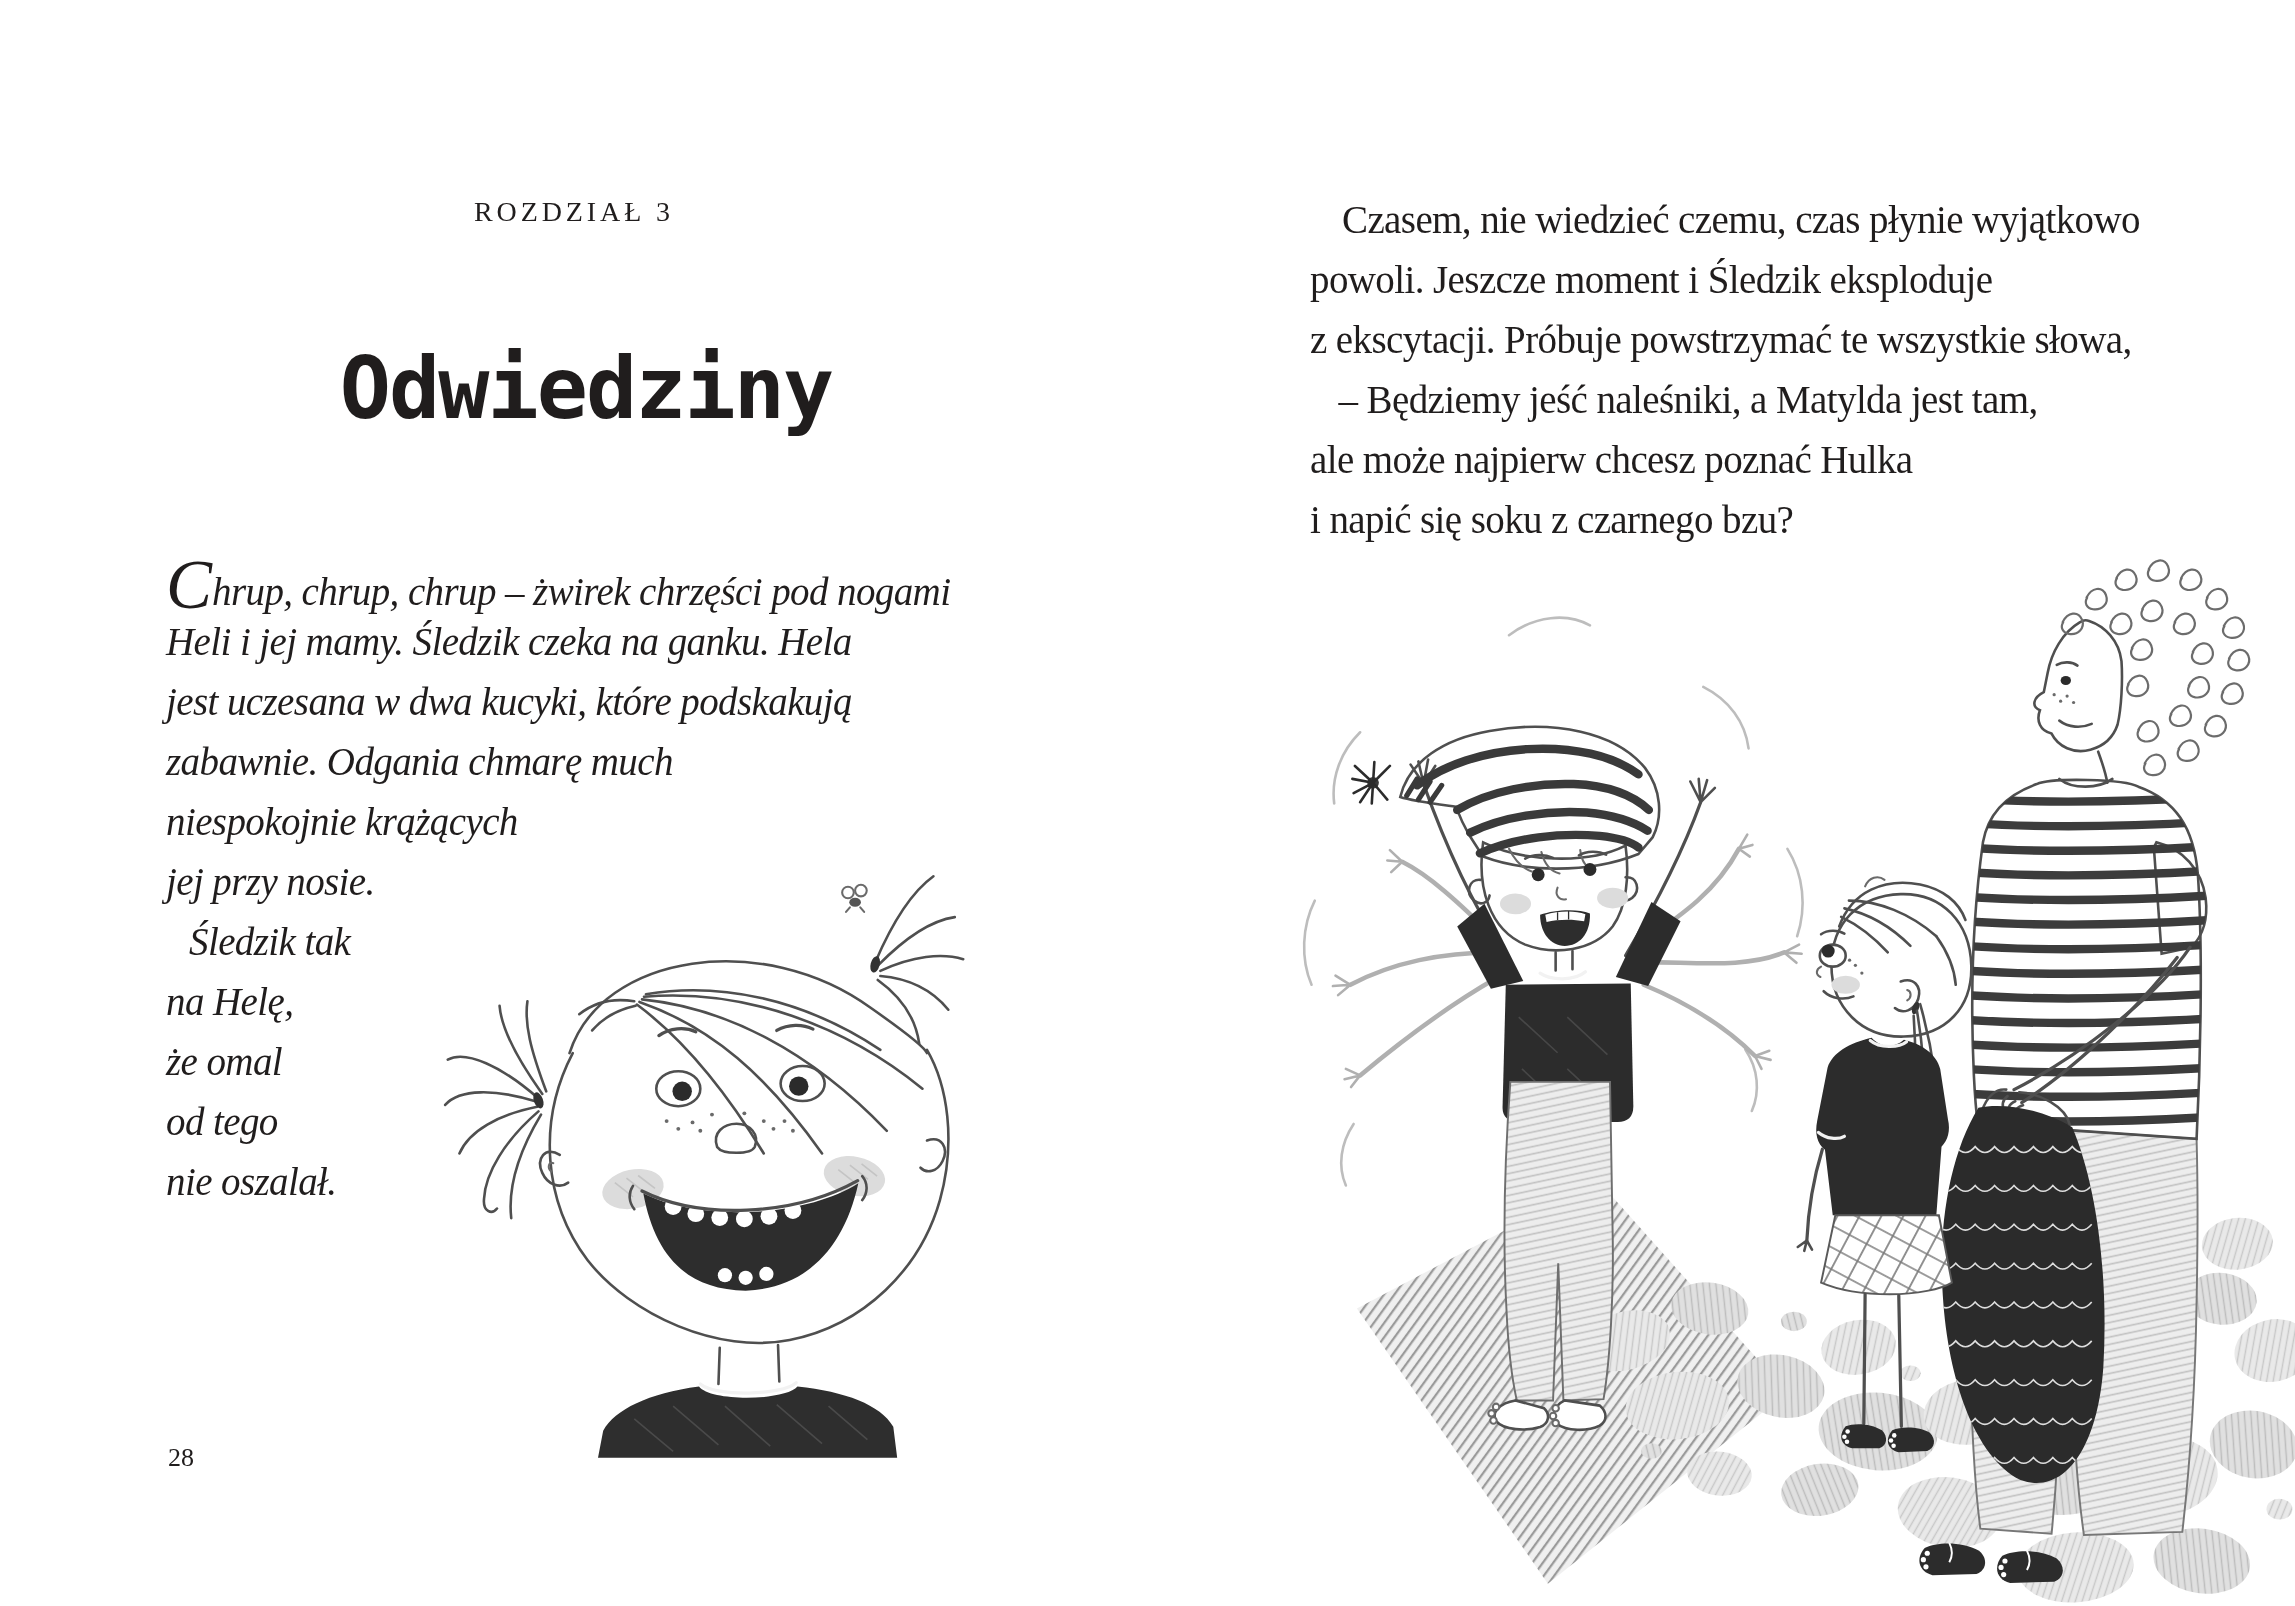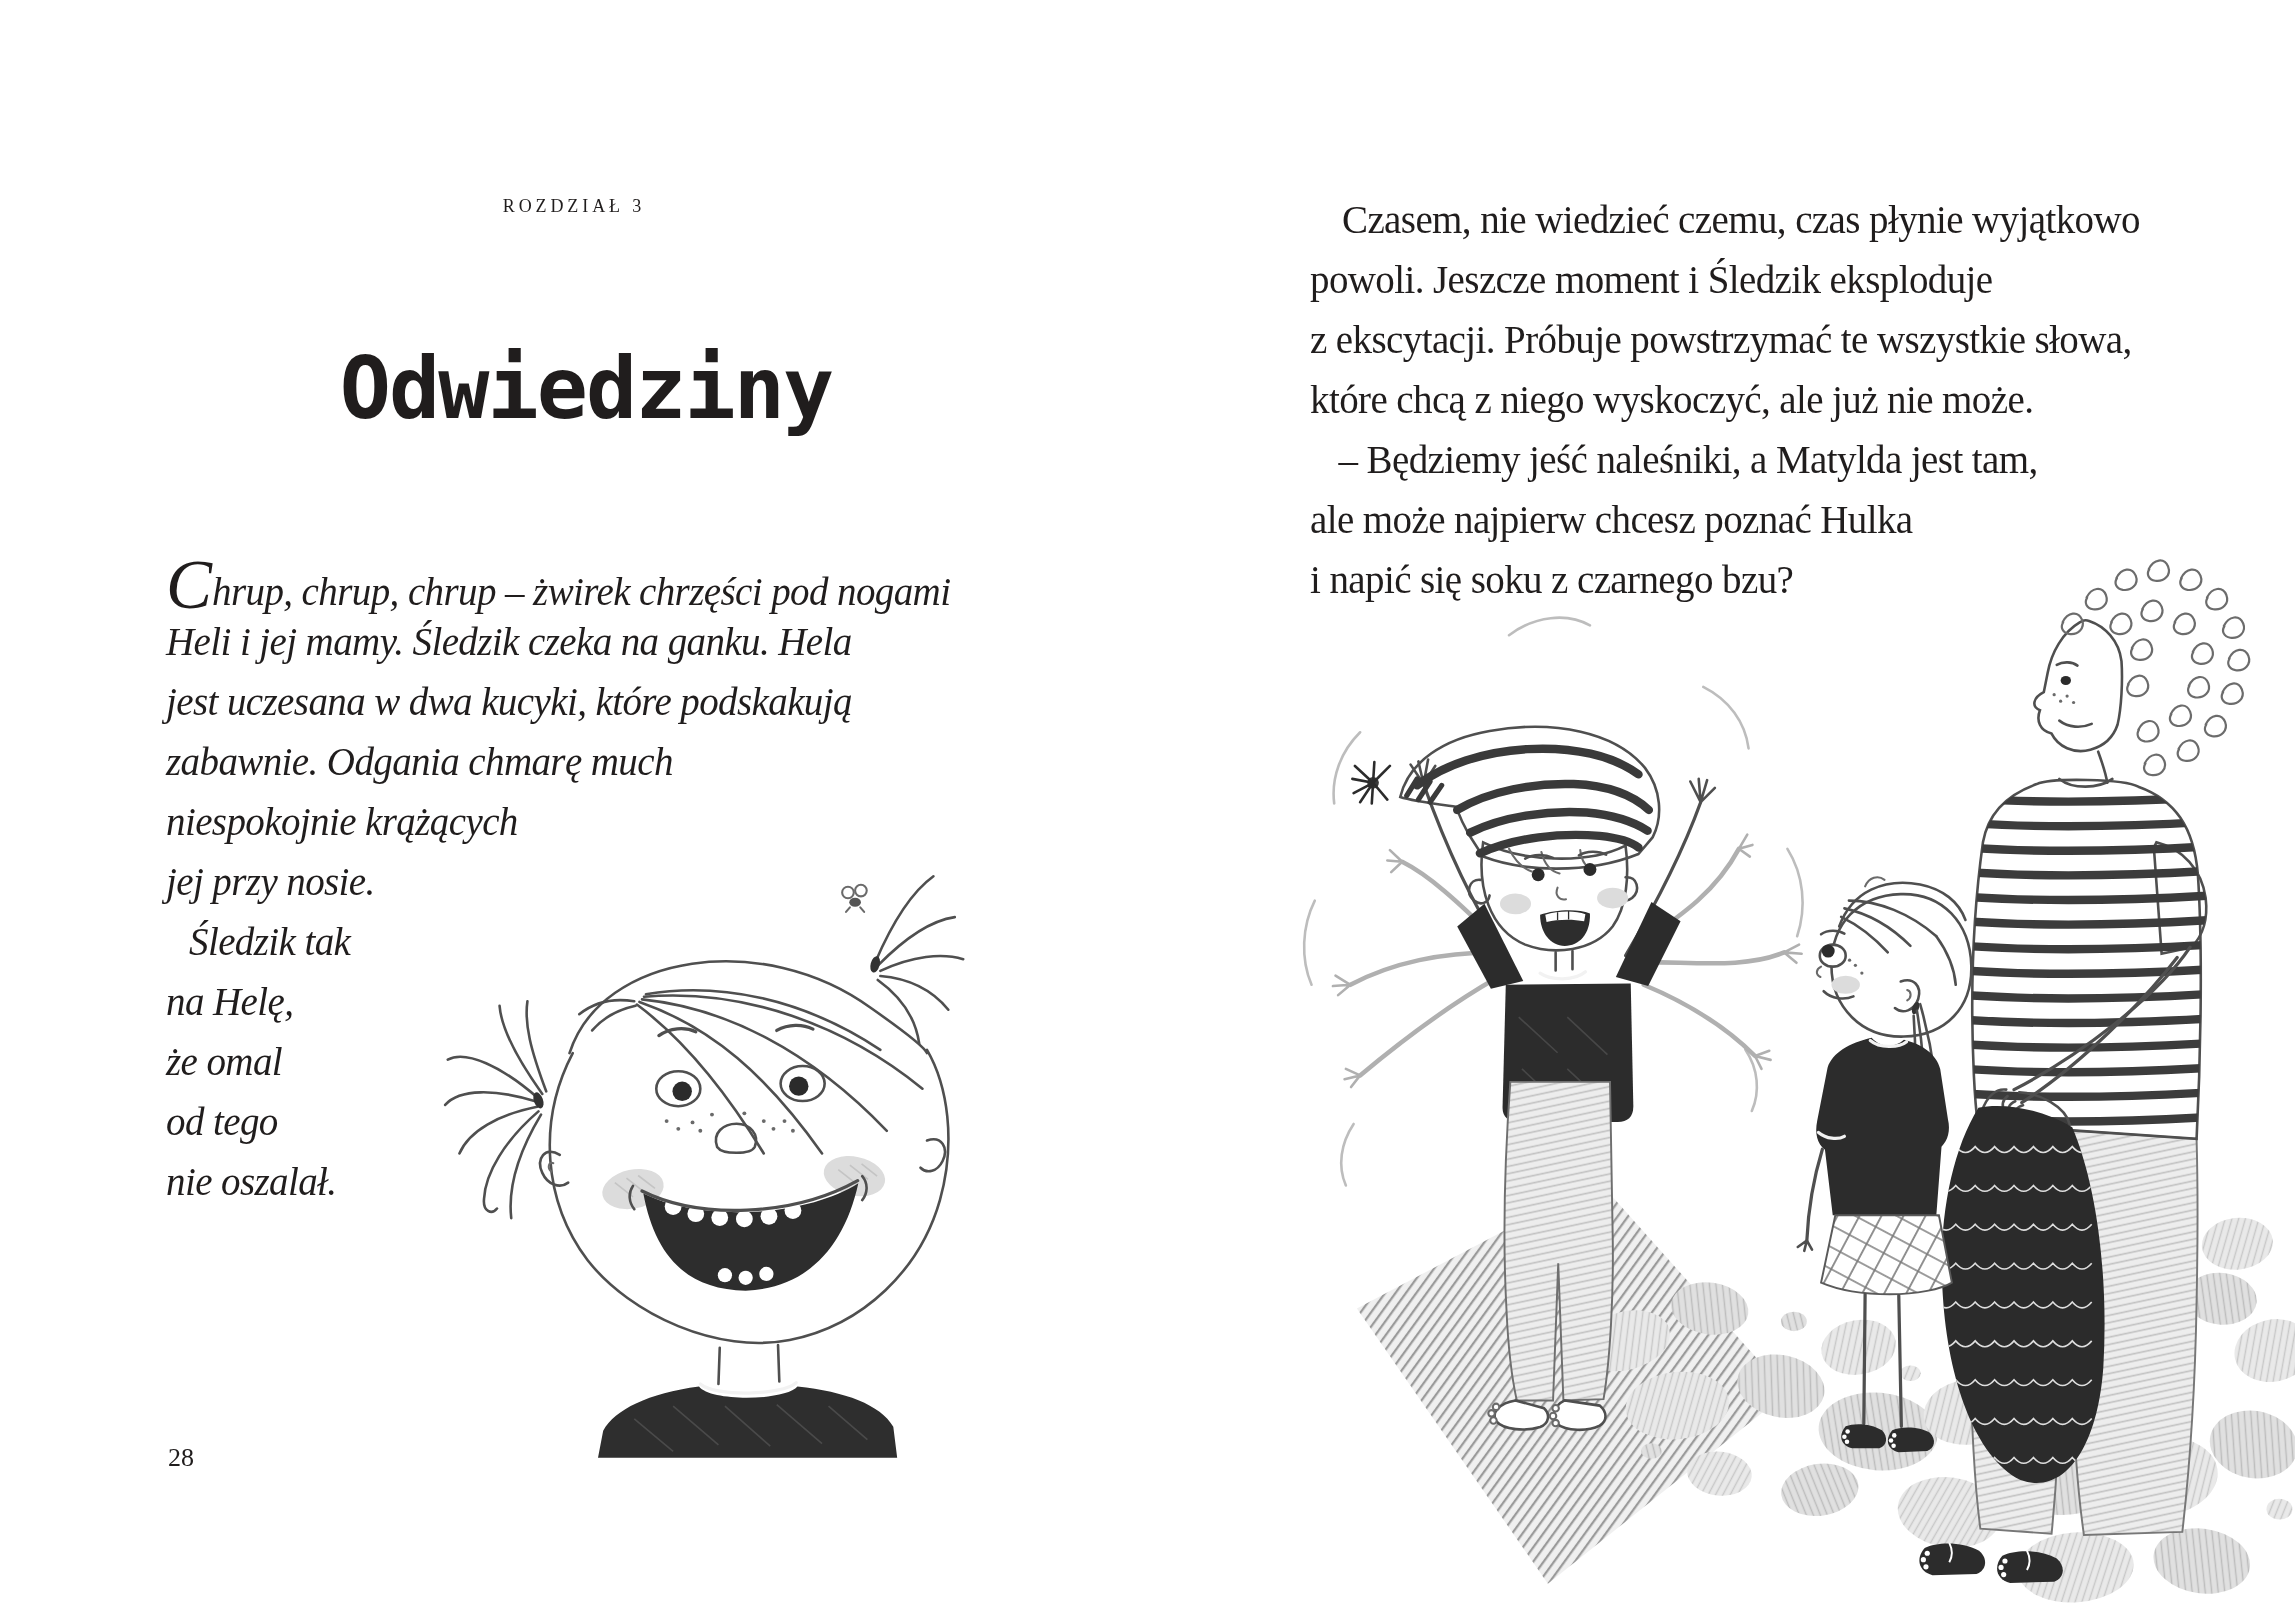--- a/index.html
+++ b/index.html
@@ -5,21 +5,21 @@
   html,body{margin:0;padding:0;background:#e9e9e9;}
   .spread{
     position:relative;width:2295px;height:1607px;background:#ffffff;overflow:hidden;
     font-family:"Liberation Serif", serif;color:#201d1d;
   }
   .page{position:absolute;top:0;height:100%;}
   .page.left{left:0;width:1148px;}
   .page.right{left:1148px;width:1148px;}
   .chapter-label{
     position:absolute;left:0;top:196px;width:1148px;text-align:center;
-    font-size:18px;letter-spacing:3.9px;font-variant:small-caps;
+    font-size:28px;letter-spacing:3.9px;font-variant:small-caps;
   }
   .chapter-title{
     position:absolute;left:0;top:327px;width:1148px;text-align:center;margin:12px;
     font-family:"DejaVu Sans Mono", monospace;font-weight:700;font-size:85px;letter-spacing:-1.9px;
   }
   .body-text{position:absolute;font-size:39px;line-height:60px;letter-spacing:-0.6px;white-space:nowrap;}
   .left-body{left:166px;top:552px;font-style:italic;}
   .right-body{left:162px;top:190px;}
   .line{height:60px;}
   .indent-s{padding-left:23px;}
@@ -171,21 +171,20 @@
     </svg>
 
     <div class="page-number">28</div>
   </section>
 
   <section class="page right">
     <div class="body-text right-body">
       <div class="line indent-l">Czasem, nie wiedzieć czemu, czas płynie wyjątkowo</div>
       <div class="line">powoli. Jeszcze moment i Śledzik eksploduje</div>
       <div class="line">z ekscytacji. Próbuje powstrzymać te wszystkie słowa,</div>
-      <div class="line">które chcą z niego wyskoczyć, ale już nie może.</div>
       <div class="line indent-m">– Będziemy jeść naleśniki, a Matylda jest tam,</div>
       <div class="line">ale może najpierw chcesz poznać Hulka</div>
       <div class="line">i napić się soku z czarnego bzu?</div>
     </div>
 
     <svg class="illus illus-right" width="1032" height="1069" viewBox="0 0 1594 1651">
       <defs>
         <pattern id="hatchMat" width="13" height="13" patternUnits="userSpaceOnUse" patternTransform="rotate(36)">
           <rect width="13" height="13" fill="#f0f0f0"></rect>
             <path d="M6,0 V13" stroke="#9a9a9a" stroke-width="3.5"></path>

